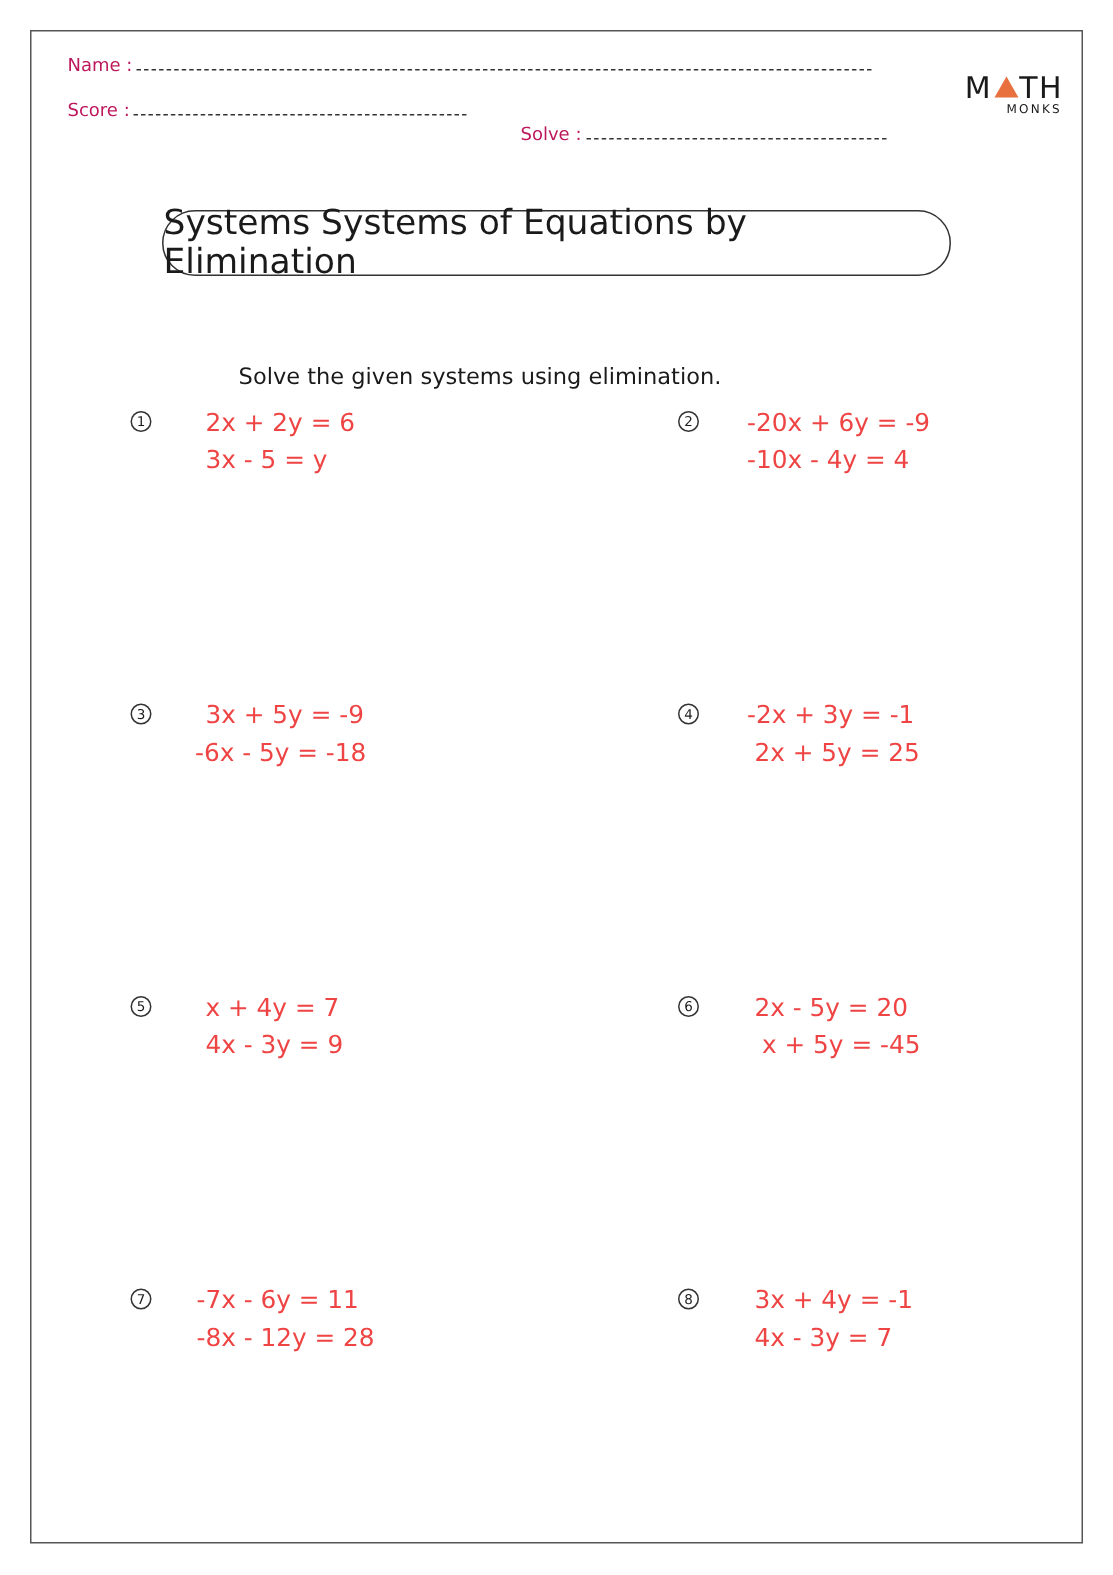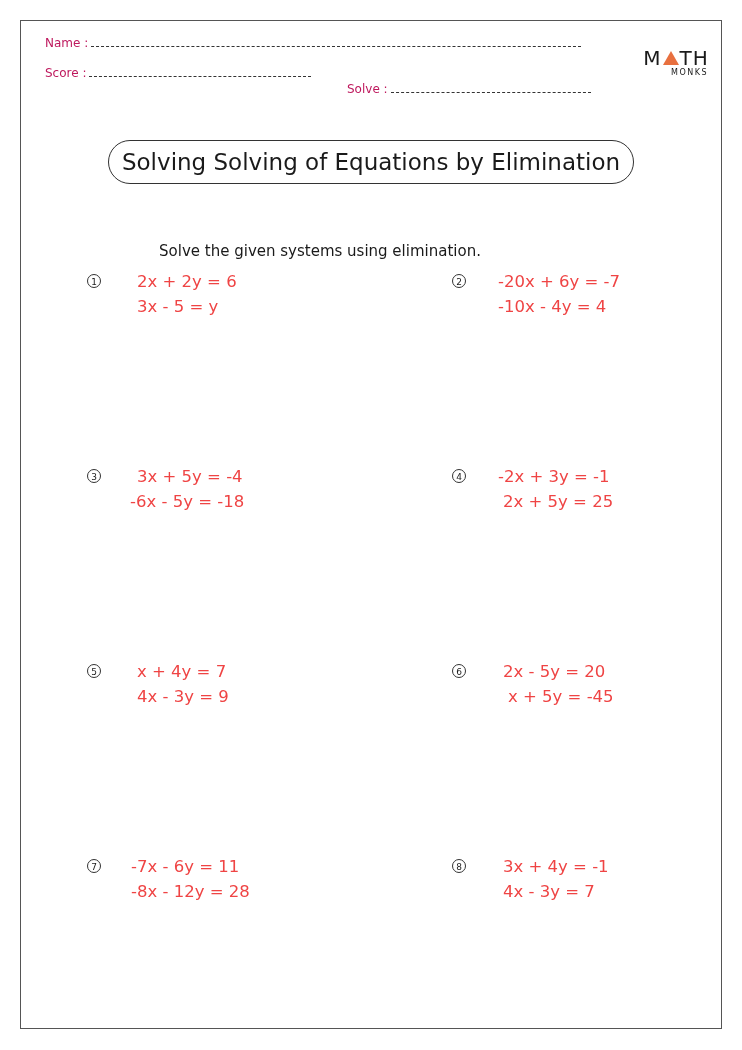--- a/index.html
+++ b/index.html
@@ -37,40 +37,40 @@
 <div class="logo">
   <div class="logo-main">
     <span>M</span>
       <span class="logo-tri" style="border-bottom-color: rgb(232, 112, 63);"></span>
       <span>TH</span>
   </div>
   <div class="logo-sub">MONKS</div>
 </div>
 
 <div class="title-pill">
-  <span>Solving Solving of Equations by Elimination</span>
+  <span>Systems Systems of Equations by Elimination</span>
 </div>
 
 <div class="instructions">Solve the given systems using elimination.</div>
 
 <div class="problem" style="left:87px; top:272px;">
   <div class="pnum">1</div>
   <div class="eq" style="left:50px; top:0px;">2x + 2y = 6</div>
   <div class="eq" style="left:50px; top:25px;">3x - 5 = y</div>
 </div>
 
 <div class="problem" style="left:452px; top:272px;">
   <div class="pnum">2</div>
-  <div class="eq" style="left:46px; top:0px;">-20x + 6y = -7</div>
+  <div class="eq" style="left:46px; top:0px;">-20x + 6y = -9</div>
   <div class="eq" style="left:46px; top:25px;">-10x - 4y = 4</div>
 </div>
 
 <div class="problem" style="left:87px; top:467px;">
   <div class="pnum">3</div>
-  <div class="eq" style="left:50px; top:0px;">3x + 5y = -4</div>
+  <div class="eq" style="left:50px; top:0px;">3x + 5y = -9</div>
   <div class="eq" style="left:43px; top:25px;">-6x - 5y = -18</div>
 </div>
 
 <div class="problem" style="left:452px; top:467px;">
   <div class="pnum">4</div>
   <div class="eq" style="left:46px; top:0px;">-2x + 3y = -1</div>
   <div class="eq" style="left:51px; top:25px;">2x + 5y = 25</div>
 </div>
 
 <div class="problem" style="left:87px; top:662px;">

